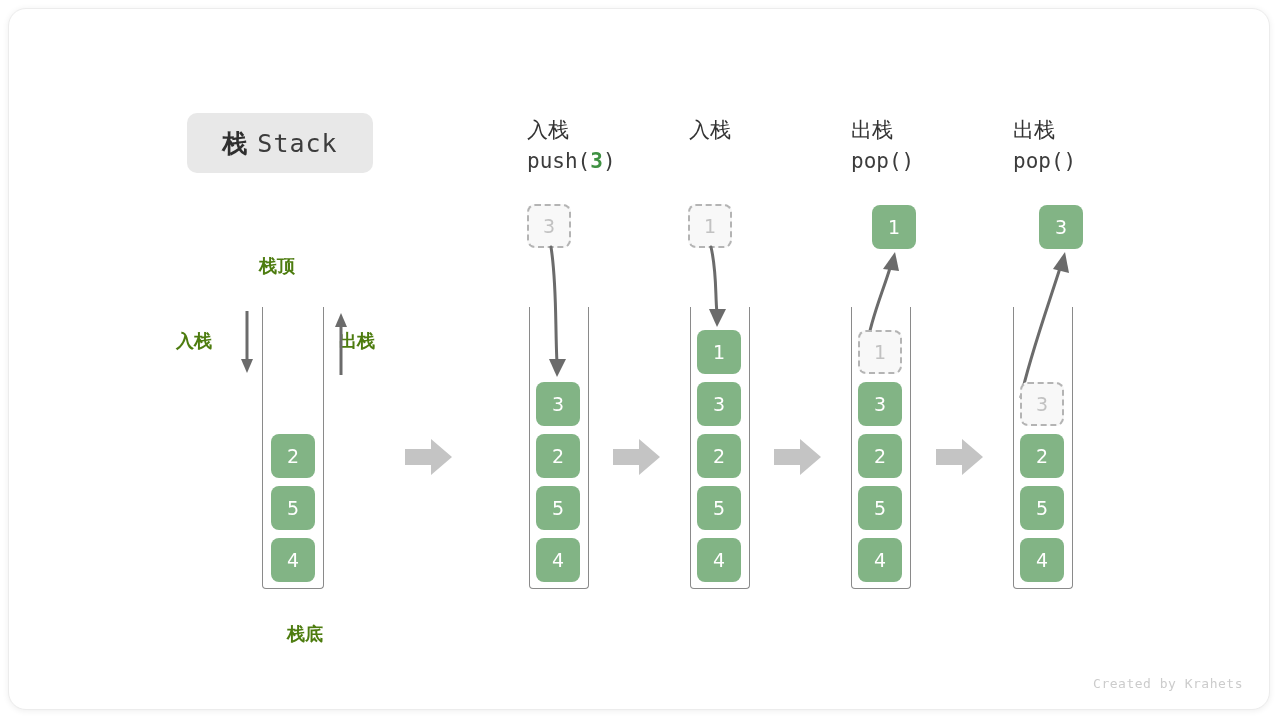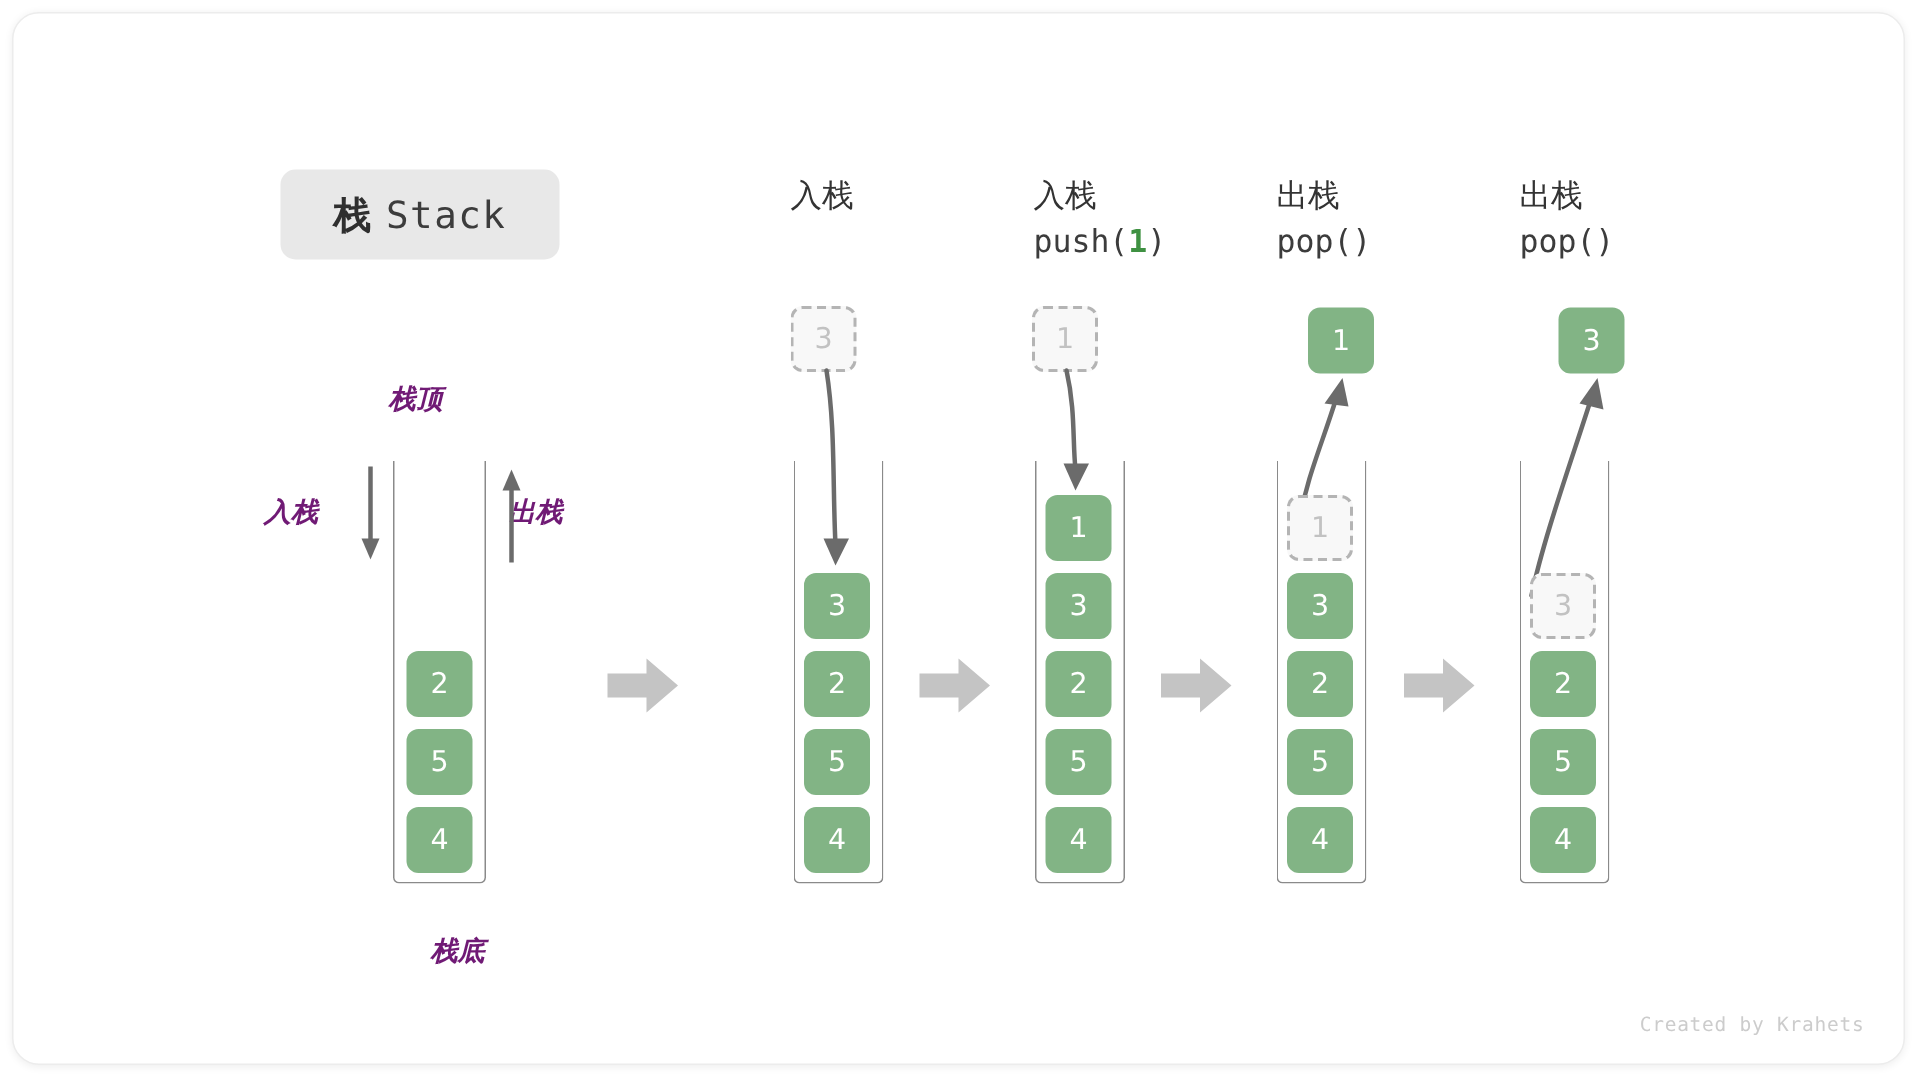--- a/index.html
+++ b/index.html
@@ -51,23 +51,22 @@
     font-size: 25px;
     color: #3c3c3c;
     letter-spacing: 1px;
   }
 
   
   .cn-label {
     position: absolute;
     font-size: 18px;
     font-weight: bold;
-    color: #701a75;
+    color: #4d7c0f;
     white-space: nowrap;
-    font-style: italic;
   }
   #label-top   { left: 250px; top: 245px; }
   #label-bottom{ left: 250px; top: 613px; margin-left: 28px; }
   #label-push  { left: 167px; top: 320px; }
   #label-pop   { left: 330px; top: 320px; }
 
   
   .vbar-arrow { position: absolute; }
 
   
@@ -175,41 +174,41 @@
     <div class="cell filled" style="left:262px; top:477px;">5</div>
     <div class="cell filled" style="left:262px; top:529px;">4</div>
   </div>
 
   <svg class="trans-arrow" style="left:396px; top:428px;" width="48" height="40" viewBox="0 0 48 40">
     <polygon points="0,12 26,12 26,2 47,20 26,38 26,28 0,28" fill="#c4c4c4"></polygon>
   </svg>
 
   <div class="col-head" style="left:518px; top:106px;">
     <div class="cn">入栈</div>
+    <div class="code"><span>push(</span><span class="num">3</span><span>)</span></div>
   </div>
   <div class="stack-col">
     <div class="cell ghost" style="left:518px; top:195px;">3</div>
     <svg style="position:absolute; left:510px; top:236px;" width="70" height="145" viewBox="0 0 70 145">
       <path d="M32 2 C 38 40, 36 80, 38 118" stroke="#6b6b6b" stroke-width="3" fill="none" stroke-linecap="round"></path>
       <polygon points="38,132 30,114 47,114" fill="#6b6b6b"></polygon>
     </svg>
     <div class="stack-wall" style="left:520px; top:298px; width:60px; height:282px;"></div>
     <div class="cell filled" style="left:527px; top:373px;">3</div>
     <div class="cell filled" style="left:527px; top:425px;">2</div>
     <div class="cell filled" style="left:527px; top:477px;">5</div>
     <div class="cell filled" style="left:527px; top:529px;">4</div>
   </div>
 
   <svg class="trans-arrow" style="left:604px; top:428px;" width="48" height="40" viewBox="0 0 48 40">
     <polygon points="0,12 26,12 26,2 47,20 26,38 26,28 0,28" fill="#c4c4c4"></polygon>
   </svg>
 
   <div class="col-head" style="left:680px; top:106px;">
     <div class="cn">入栈</div>
-    <div class="code"><span>push(</span><span class="num">1</span><span>)</span></div>
   </div>
   <div class="stack-col">
     <div class="cell ghost" style="left:679px; top:195px;">1</div>
     <svg style="position:absolute; left:672px; top:236px;" width="70" height="95" viewBox="0 0 70 95">
       <path d="M30 2 C 36 28, 34 50, 36 68" stroke="#6b6b6b" stroke-width="3" fill="none" stroke-linecap="round"></path>
       <polygon points="36,82 28,64 45,64" fill="#6b6b6b"></polygon>
     </svg>
     <div class="stack-wall" style="left:681px; top:298px; width:60px; height:282px;"></div>
     <div class="cell filled" style="left:688px; top:321px;">1</div>
     <div class="cell filled" style="left:688px; top:373px;">3</div>

